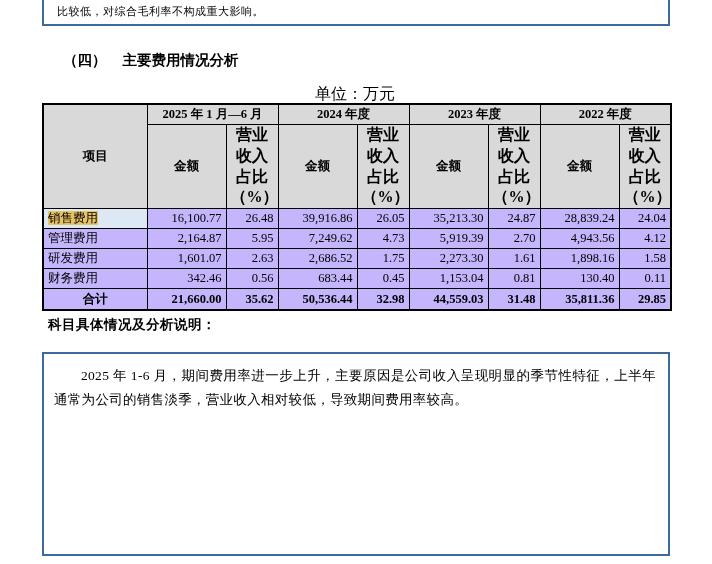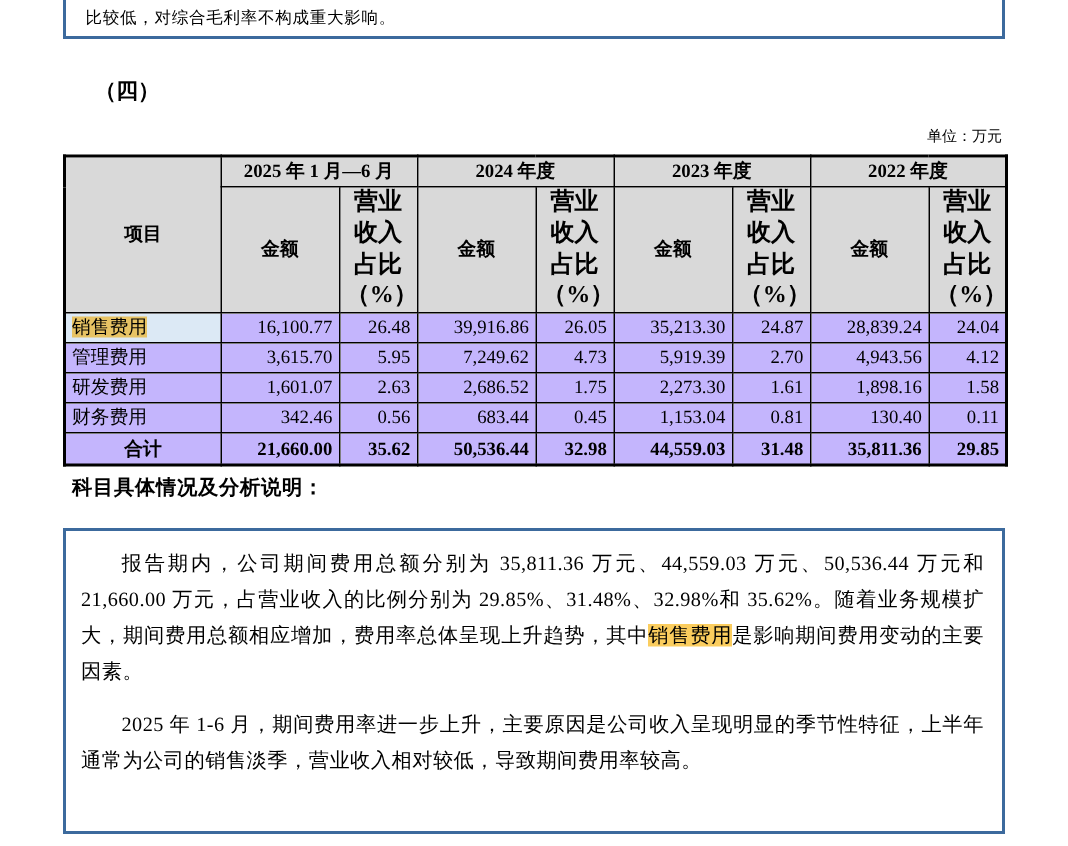--- a/index.html
+++ b/index.html
@@ -12,21 +12,21 @@
 
   
   .top-box{position:absolute;left:42px;top:-40px;width:628px;height:66px}
   .top-box p{position:absolute;left:13px;bottom:5px;margin:0;font-size:11px;letter-spacing:.5px}
 
   
   .section-heading{position:absolute;left:63px;top:51px;display:flex;gap:16px;
     font-weight:bold;font-size:14.5px}
 
   
-  .unit-label{position:absolute;left:42px;top:84px;width:626px;text-align:right;font-size:10px}
+  .unit-label{position:absolute;left:42px;top:84px;width:626px;text-align:center;font-size:16px}
 
   
   table.expense{position:absolute;left:42px;top:103px;width:628px;border-collapse:collapse;
     table-layout:fixed;font-size:12.5px;border:2px solid #000}
   table.expense th,table.expense td{border:1px solid #000;padding:0 4px;overflow:hidden}
   thead th{background:#d9d9d9;font-weight:bold;text-align:center;vertical-align:middle}
   tr.yr-row th{height:19px;font-size:12.5px}
   tr.sub-row th{height:74px}
   th.ratio-h{white-space:pre-line;line-height:1.3;font-size:16px}
   tbody td{height:19px;background:#c4b5fd}
@@ -48,20 +48,21 @@
 </style>
 </head>
 <body>
 
 <div class="blue-box top-box">
   <p>比较低，对综合毛利率不构成重大影响。</p>
 </div>
 
 <div class="section-heading">
   <span>（四）</span>
+  <span>主要费用情况分析</span>
 </div>
 
 <div class="unit-label">单位：万元</div>
 
 <table class="expense">
   <colgroup>
     <col style="width:104px">
     <col style="width:79px">
       <col style="width:52px">
     <col style="width:79px">
@@ -109,21 +110,21 @@
       <td class="num">26.48</td>
       <td class="num">39,916.86</td>
       <td class="num">26.05</td>
       <td class="num">35,213.30</td>
       <td class="num">24.87</td>
       <td class="num">28,839.24</td>
       <td class="num">24.04</td>
     </tr>
     <tr>
       <td class="lbl">管理费用</td>
-      <td class="num">3,615.70</td>
+      <td class="num">2,164.87</td>
       <td class="num">5.95</td>
       <td class="num">7,249.62</td>
       <td class="num">4.73</td>
       <td class="num">5,919.39</td>
       <td class="num">2.70</td>
       <td class="num">4,943.56</td>
       <td class="num">4.12</td>
     </tr>
     <tr>
       <td class="lbl">研发费用</td>
@@ -157,15 +158,14 @@
       <td class="num">31.48</td>
       <td class="num">35,811.36</td>
       <td class="num">29.85</td>
     </tr>
   </tbody>
 </table>
 
 <div class="notes-heading">科目具体情况及分析说明：</div>
 
 <div class="blue-box bottom-box">
-  <p><span>报告期内，公司期间费用总额分别为 35,811.36 万元、44,559.03 万元、50,536.44 万元和 21,660.00 万元，占营业收入的比例分别为 29.85%、31.48%、32.98%和 35.62%。随着业务规模扩大，期间费用总额相应增加，费用率总体呈现上升趋势，其中</span><span class="hl">销售费用</span><span>是影响期间费用变动的主要因素。</span></p>
   <p><span>2025 年 1-6 月，期间费用率进一步上升，主要原因是公司收入呈现明显的季节性特征，上半年通常为公司的销售淡季，营业收入相对较低，导致期间费用率较高。</span><span class="hl"></span><span></span></p>
 </div>
 
 </body></html>

